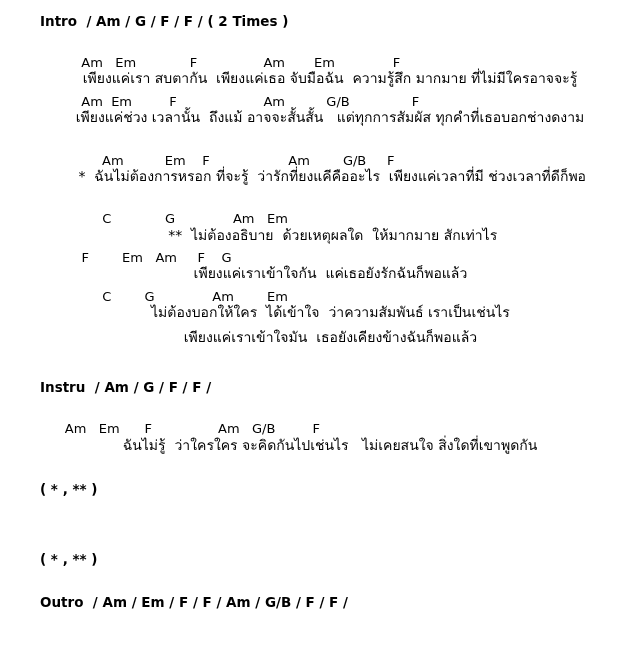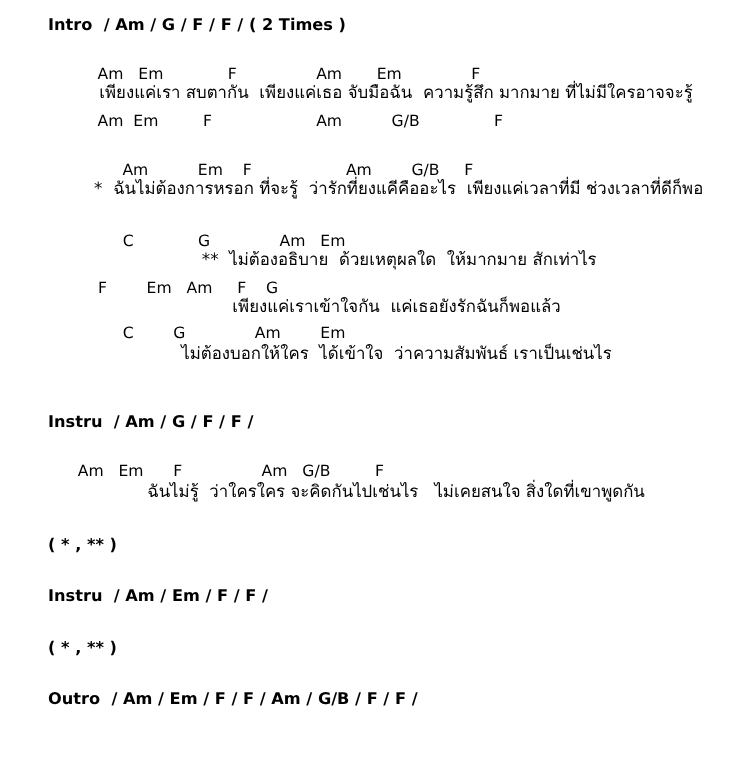--- a/index.html
+++ b/index.html
@@ -60,20 +60,21 @@
   </div>
 
   <div class="spacer-lg"></div>
   <div class="spacer-sm"></div>
 
   <div class="block">
     <div class="chordline pad-left2">          Am   Em             F                Am       Em              F</div>
     <div class="lyricline pad-left2">เพียงแค่เรา สบตากัน  เพียงแค่เธอ จับมือฉัน  ความรู้สึก มากมาย ที่ไม่มีใครอาจจะรู้</div>
     <div class="spacer-sm"></div>
     <div class="chordline pad-left2">          Am  Em         F                     Am          G/B               F</div>
+    <div class="lyricline pad-left2">เพียงแค่ช่วง เวลานั้น  ถึงแม้ อาจจะสั้นสั้น   แต่ทุกการสัมผัส ทุกคำที่เธอบอกช่างดงาม</div>
   </div>
 
   <div class="spacer-lg"></div>
   <div class="spacer-sm"></div>
 
   <div class="block">
     <div class="chordline pad-left2">               Am          Em    F                   Am        G/B     F</div>
     <div class="lyricline pad-left2"> *  ฉันไม่ต้องการหรอก ที่จะรู้  ว่ารักที่ยงแคีคืออะไร  เพียงแค่เวลาที่มี ช่วงเวลาที่ดีก็พอ</div>
   </div>
 
@@ -83,20 +84,21 @@
   <div class="block">
     <div class="chordline pad-left">                 C             G              Am   Em</div>
     <div class="lyricline pad-left">   **  ไม่ต้องอธิบาย  ด้วยเหตุผลใด  ให้มากมาย สักเท่าไร</div>
     <div class="spacer-sm"></div>
     <div class="chordline pad-left">            F        Em   Am     F    G</div>
     <div class="lyricline pad-left">  เพียงแค่เราเข้าใจกัน  แค่เธอยังรักฉันก็พอแล้ว</div>
     <div class="spacer-sm"></div>
     <div class="chordline pad-left">                 C        G              Am        Em</div>
     <div class="lyricline pad-left">  ไม่ต้องบอกให้ใคร  ได้เข้าใจ  ว่าความสัมพันธ์ เราเป็นเช่นไร</div>
     <div class="spacer-sm"></div>
+    <div class="lyricline pad-left">  เพียงแค่เราเข้าใจมัน  เธอยังเคียงข้างฉันก็พอแล้ว</div>
   </div>
 
   <div class="spacer-lg"></div>
   <div class="spacer-md"></div>
 
   <div class="block">
     <div class="section pad-left2">Instru  / Am / G / F / F /</div>
   </div>
 
   <div class="spacer-lg"></div>
@@ -110,23 +112,20 @@
   <div class="spacer-lg"></div>
   <div class="spacer-sm"></div>
 
   <div class="block">
     <div class="section pad-left2">( * , ** )</div>
   </div>
 
   <div class="spacer-lg"></div>
   <div class="spacer-sm"></div>
 
-  <div class="block">
-    <div class="section pad-left2">Instru  / Am / Em / F / F /</div>
-  </div>
 
   <div class="spacer-lg"></div>
   <div class="spacer-sm"></div>
 
   <div class="block">
     <div class="section pad-left2">( * , ** )</div>
   </div>
 
   <div class="spacer-lg"></div>
   <div class="spacer-sm"></div>

